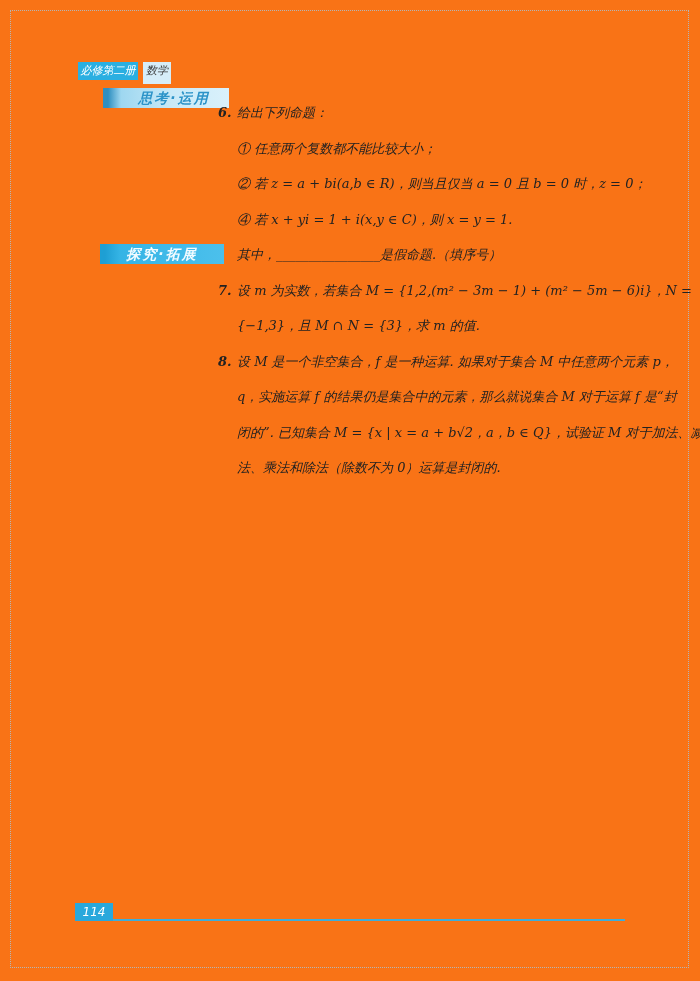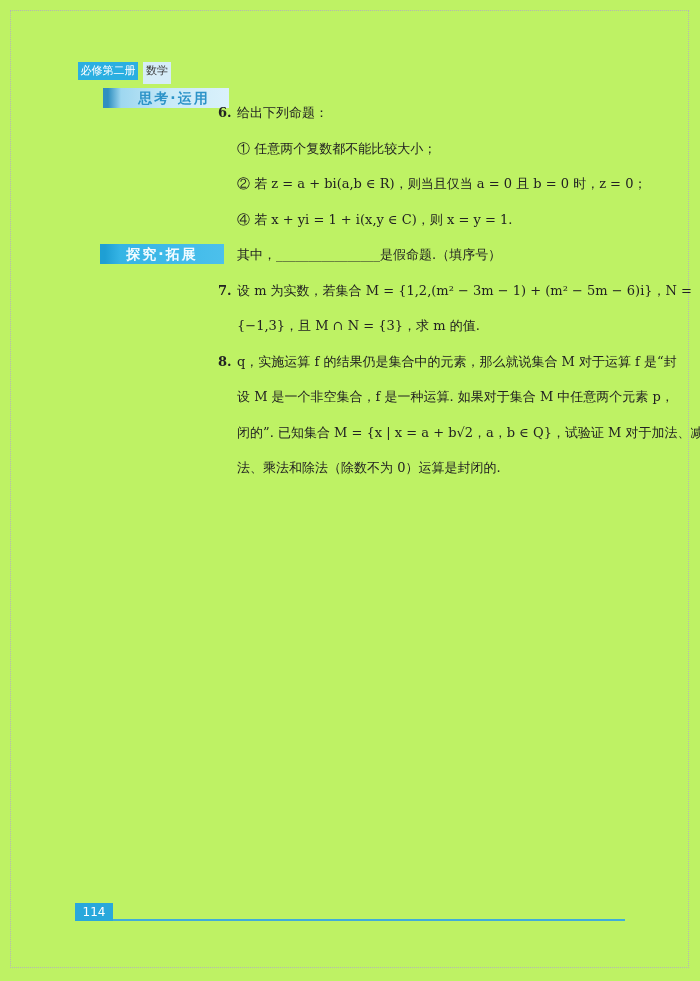--- a/index.html
+++ b/index.html
@@ -2,21 +2,21 @@
 <html><head>
 <meta charset="utf-8">
 <style>
   html,body{margin:0;padding:0;}
   body{
     width:700px;height:981px;position:relative;
     background:#ffffff;
     font-family:"DejaVu Serif","Liberation Serif",serif;
     color:#222;
   }
-  .page{position:absolute;inset:0;background:#bef264;overflow:hidden;}
+  .page{position:absolute;inset:0;background:#f97316;overflow:hidden;font-style:italic;}
   .dotted-border{
     position:absolute;left:10px;top:10px;width:679px;height:958px;
     border:1px dotted #b5b5b5;box-sizing:border-box;
   }
   
   .series-badge{
     position:absolute;left:78px;top:62px;width:60px;height:18px;
     background:#2bafe1;color:#ffffff;
     font-family:"DejaVu Sans","Liberation Sans",sans-serif;
     font-size:11px;line-height:18px;text-align:center;
@@ -88,22 +88,22 @@
         <div class="problem-line">④ 若 x + yi = 1 + i(x,y ∈ C)，则 x = y = 1.</div>
         <div class="problem-line">其中，________________是假命题.（填序号）</div>
       </div>
       <div class="problem">
         <span class="problem-number">7.</span>
         <div class="problem-line">设 m 为实数，若集合 M = {1,2,(m² − 3m − 1) + (m² − 5m − 6)i}，N =</div>
         <div class="problem-line">{−1,3}，且 M ∩ N = {3}，求 m 的值.</div>
       </div>
       <div class="problem">
         <span class="problem-number">8.</span>
+        <div class="problem-line">设 M 是一个非空集合，f 是一种运算. 如果对于集合 M 中任意两个元素 p，</div>
         <div class="problem-line">q，实施运算 f 的结果仍是集合中的元素，那么就说集合 M 对于运算 f 是“封</div>
-        <div class="problem-line">设 M 是一个非空集合，f 是一种运算. 如果对于集合 M 中任意两个元素 p，</div>
         <div class="problem-line">闭的”. 已知集合 M = {x | x = a + b√2，a，b ∈ Q}，试验证 M 对于加法、减</div>
         <div class="problem-line">法、乘法和除法（除数不为 0）运算是封闭的.</div>
       </div>
     </div>
 
   <div>
     <span class="page-num-badge">114</span>
     <span class="footer-rule"></span>
   </div>
 

